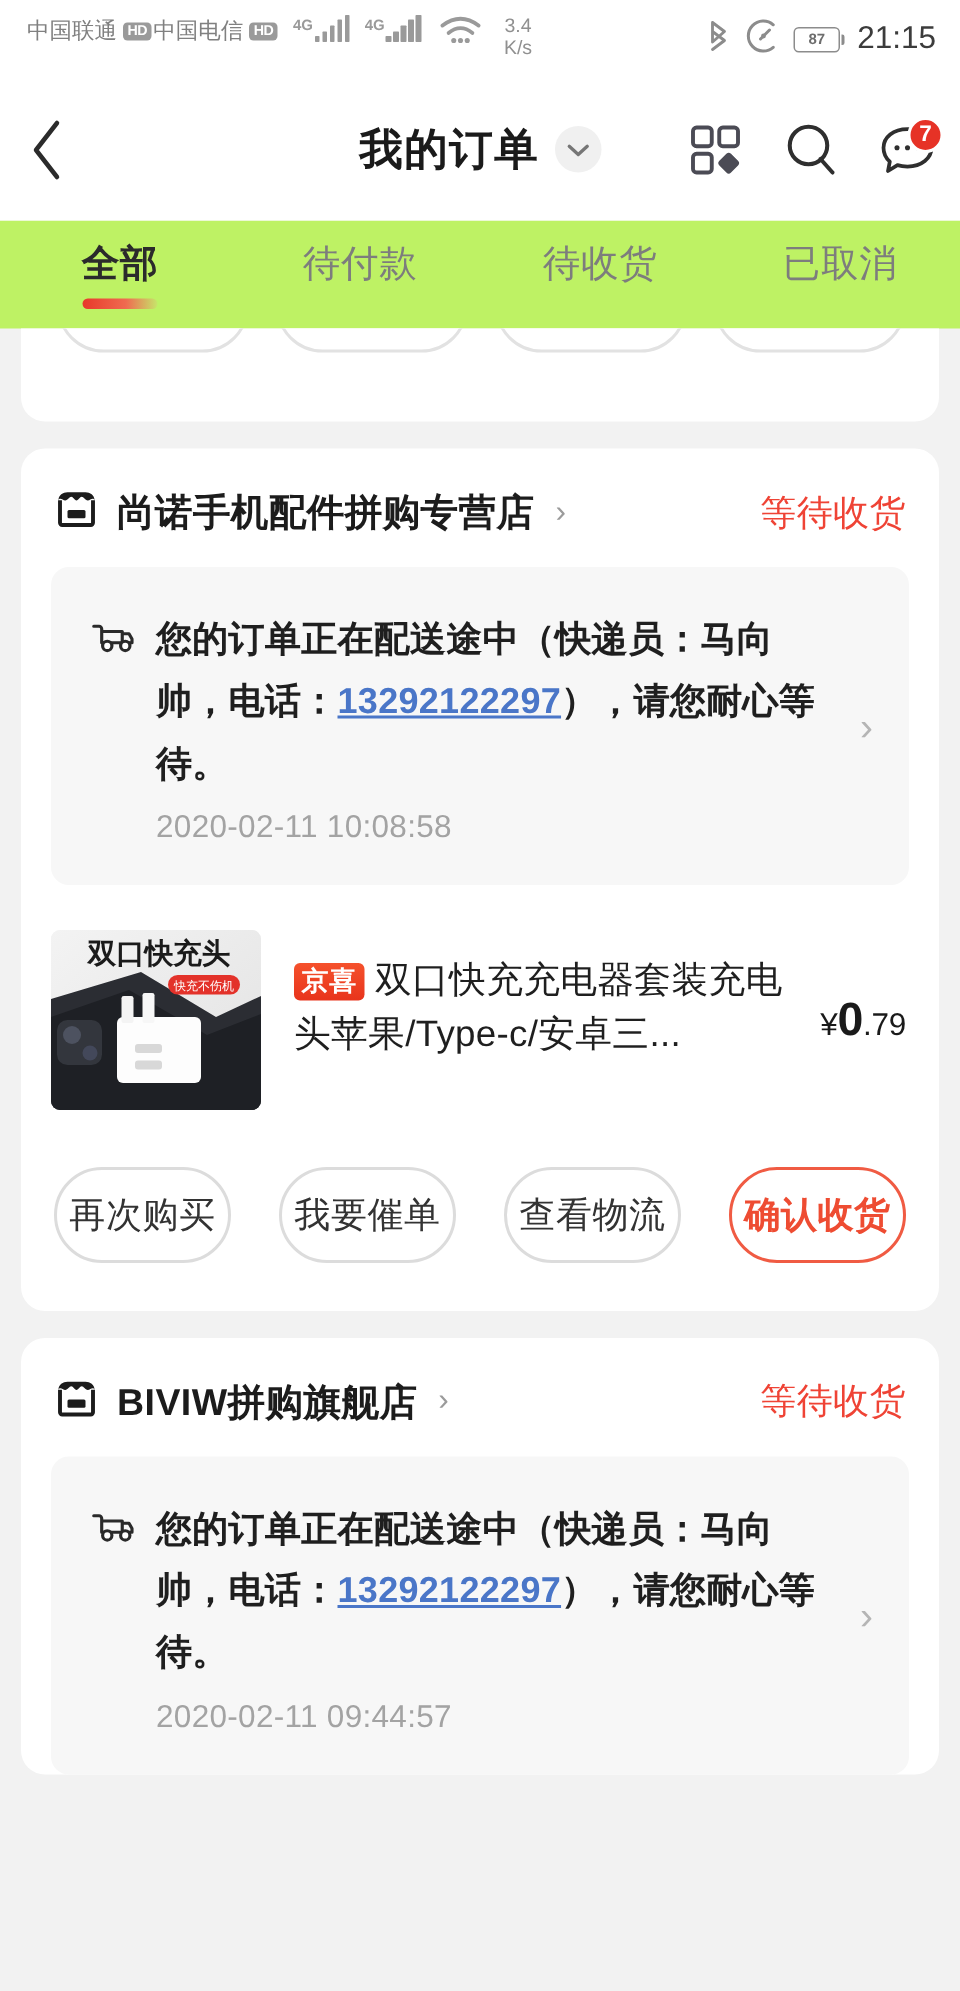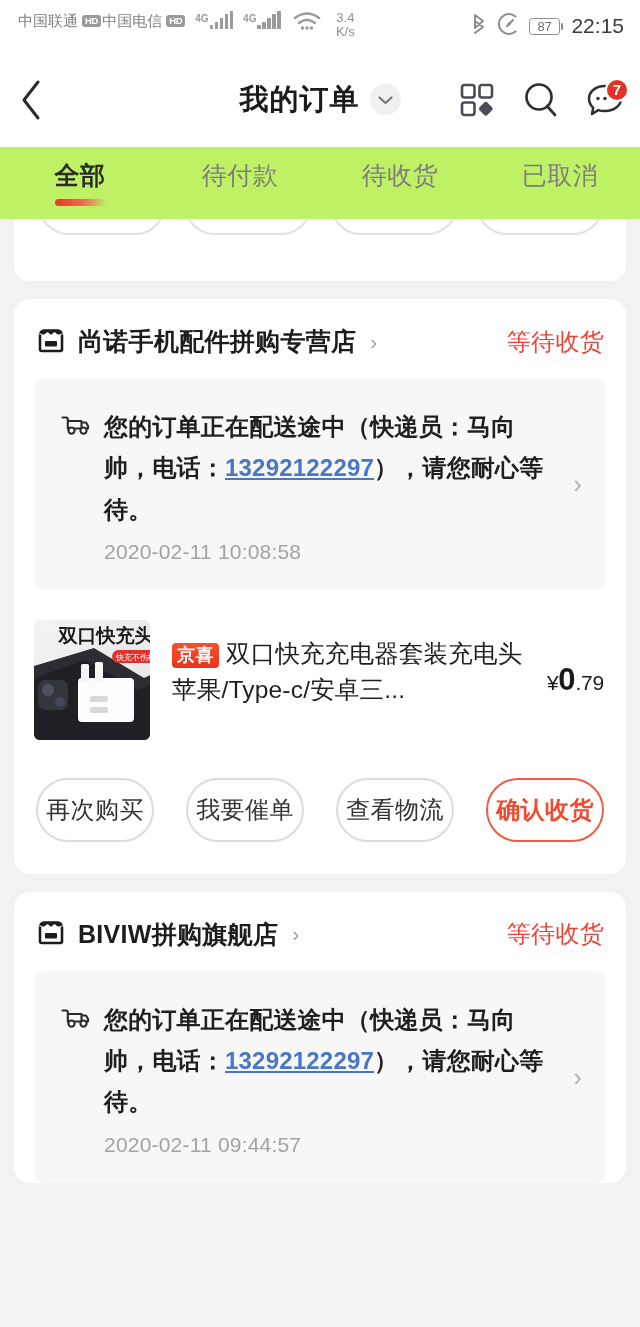--- a/index.html
+++ b/index.html
@@ -43,21 +43,21 @@
   }
   .sb-right {
     position: absolute; right: 16px; top: 0; height: 52px;
     display: flex; align-items: center; gap: 8px;
   }
   .batt-wrap { display: flex; align-items: center; }
   .batt {
     width: 31px; height: 17px; border: 1.8px solid #8c8c8c;
     border-radius: 3.5px; display: flex; align-items: center; justify-content: center;
   }
-  .batt span { font-size: 13px; color: #6d6d6d; font-weight: normal; letter-spacing: -0.2px; }
+  .batt span { font-size: 10px; color: #6d6d6d; font-weight: bold; letter-spacing: -0.2px; }
   .batt-tip { width: 2.5px; height: 7px; background: #8c8c8c; border-radius: 0 1.5px 1.5px 0; margin-left: 1px; }
   .clock { font-size: 21px; color: #3c3c3c; letter-spacing: 0px; }
 
   
   .header {
     height: 95px; background: #ffffff;
     display: flex; align-items: flex-end; position: relative;
   }
   .back-btn {
     width: 64px; height: 95px; display: flex; align-items: center; justify-content: center;
@@ -150,21 +150,21 @@
   }
   .phone-link { color: #4a76c8; text-decoration: underline; font-weight: bold; }
   .notice-time { font-size: 21px; color: #a3a3a3; margin-top: 10px; letter-spacing: 0.2px; }
   .notice-chev { flex: 0 0 auto; align-self: center; color: #b5b5b5; font-size: 26px; padding: 0 6px 0 10px; }
 
   
   .product-row {
     display: flex; align-items: flex-start; padding: 30px 22px 22px 20px; cursor: pointer;
   }
   .thumb {
-    width: 116px; height: 120px; border-radius: 6px;
+    width: 140px; height: 120px; border-radius: 6px;
     flex: 0 0 auto; overflow: hidden; position: relative; background: #f3f3f3;
   }
   .prod-mid { flex: 1; padding: 16px 12px 0 22px; }
   .prod-title { font-size: 24.5px; color: #1f1f1f; line-height: 1.48; letter-spacing: 0.2px; }
   .jx-badge {
     display: inline-block; vertical-align: 1px;
     background: linear-gradient(180deg, #f5512c 0%, #e8341c 100%);
     color: #fff; font-size: 18px; font-weight: bold;
     border-radius: 4px; padding: 2px 5px 3px 5px; margin-right: 7px;
     letter-spacing: 0.5px; line-height: 1.15;
@@ -256,21 +256,21 @@
           <path d="M16 8 L10 14" stroke="#8c8c8c" stroke-width="2" stroke-linecap="round"></path>
           <circle cx="12" cy="12" r="1.6" fill="#8c8c8c"></circle>
         </svg>
       </span>
       <span class="batt-wrap">
         <span class="batt">
             <span>87</span>
           </span>
         <span class="batt-tip"></span>
       </span>
-      <span class="clock">22:15</span>
+      <span class="clock">21:15</span>
     </div>
   </div>
 
   <div class="header">
     <div class="back-btn">
       <svg width="26" height="44" viewBox="0 0 26 44">
         <path d="M19 4 L5 22 L19 40" stroke="#2b2b2b" stroke-width="3" fill="none" stroke-linecap="round" stroke-linejoin="round"></path>
       </svg>
     </div>
 

